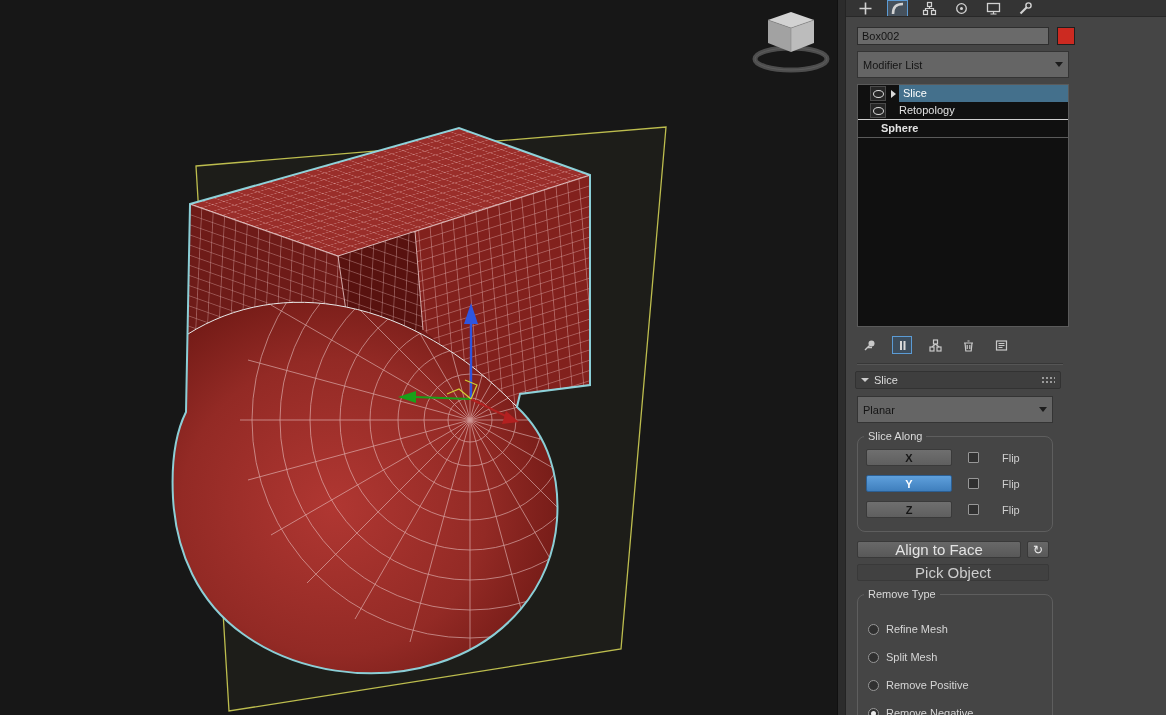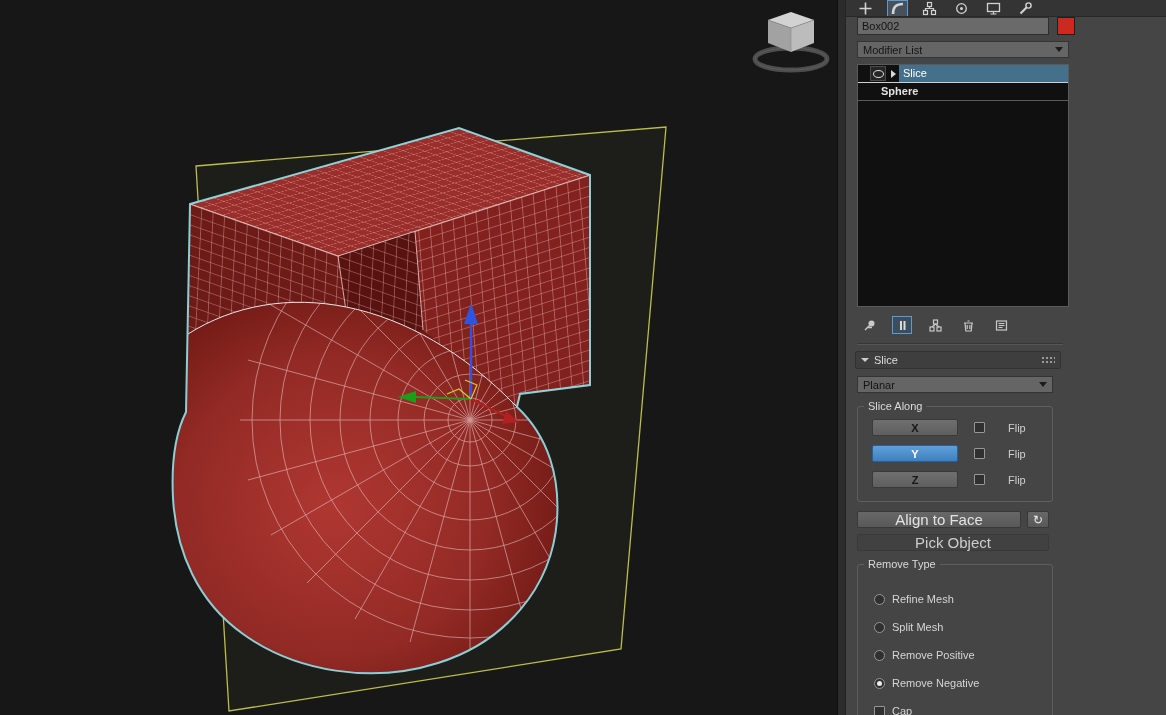--- a/index.html
+++ b/index.html
@@ -8,24 +8,24 @@
   
   .viewport{width:837px;height:715px;background:#171717;position:relative;overflow:hidden;}
   .viewport svg{display:block;}
   .splitter{width:9px;background:#2c2c2c;border-left:1px solid #101010;border-right:1px solid #242424;box-sizing:border-box;}
   
   .panel{width:320px;height:715px;background:#454545;overflow:hidden;font-size:11px;color:#d6d6d6;box-sizing:border-box;}
   .tabs{height:16px;background:#343434;border-bottom:1px solid #282828;display:flex;align-items:center;gap:13px;padding-left:10px;overflow:hidden;}
   .tab{width:19px;height:15px;display:flex;align-items:center;justify-content:center;}
   .tab svg{display:block;}
   .tab.active{outline:1px solid #5b9bd5;background:#46515c;}
-  .name-row{display:flex;align-items:center;margin:0 0 0 11px;gap:8px;}
+  .name-row{display:flex;align-items:center;margin:10px 0 0 11px;gap:8px;}
   .name-input{width:182px;height:16px;background:#6a6a6a;border:1px solid #2e2e2e;color:#141414;font-size:11px;padding:0 4px;font-family:"Liberation Sans",sans-serif;box-sizing:content-box;}
   .swatch{width:16px;height:16px;background:#cc2a21;border:1px solid #1f1f1f;}
-  .dropdown{display:flex;align-items:center;height:17px;background:#656565;border:1px solid #343434;color:#141414;padding:0 5px;box-sizing:border-box;cursor:default;}
+  .dropdown{display:flex;align-items:center;height:27px;background:#656565;border:1px solid #343434;color:#141414;padding:0 5px;box-sizing:border-box;cursor:default;}
   .dropdown .dd-label{flex:1;}
   .caret-down{width:0;height:0;border-left:4px solid transparent;border-right:4px solid transparent;border-top:5px solid #1c1c1c;}
   .dd-modifier-list{width:212px;margin:6px 0 0 11px;}
   
   .stack{width:212px;height:243px;margin:6px 0 0 11px;background:#101010;border:1px solid #5a5a5a;box-sizing:border-box;display:flex;flex-direction:column;}
   .stack-row{height:17px;display:flex;align-items:center;color:#e2e2e2;}
   .eye-box{width:16px;height:15px;background:#262626;border:1px solid #4a4a4a;box-sizing:border-box;display:flex;align-items:center;justify-content:center;margin-left:12px;}
   .eye{width:9px;height:6px;border:1px solid #dcdcdc;border-radius:50%;}
   .tri-right{width:0;height:0;border-top:4px solid transparent;border-bottom:4px solid transparent;border-left:5px solid #d8d8d8;}
   .row-arrow{margin:0 3px 0 5px;}
@@ -42,21 +42,21 @@
   .tool svg{display:block;}
   .tool.active{border:1px solid #5b9bd5;background:#3d4d5c;box-sizing:border-box;}
   .panel-divider{width:206px;border:0;border-top:1px solid #373737;border-bottom:1px solid #555555;margin:8px 0 0 11px;}
   
   .rollout{width:206px;margin:6px 0 0 9px;}
   .rollout-header{height:16px;background:#3e3e3e;border:1px solid #323232;border-radius:2px;display:flex;align-items:center;padding:0 5px;color:#dddddd;}
   .caret-open{width:0;height:0;border-top:4px solid #cccccc;border-left:4px solid transparent;border-right:4px solid transparent;margin-right:5px;}
   .rollout-title{flex:1;}
   .grip{width:14px;height:8px;background-image:radial-gradient(#9b9b9b 1px, transparent 1.2px);background-size:4px 4px;}
   .dd-planar{width:196px;margin:7px 0 0 2px;}
-  .group{position:relative;width:196px;border:1px solid #5e5e5e;border-radius:3px;margin:13px 0 0 2px;box-sizing:border-box;padding:9px 12px 4px;}
+  .group{position:relative;width:196px;border:1px solid #5e5e5e;border-radius:8px;margin:13px 0 0 2px;box-sizing:border-box;padding:9px 6px 4px;}
   .group-label{position:absolute;top:-7px;left:6px;background:#454545;padding:0 4px;color:#dadada;}
   .axis-row{display:flex;align-items:center;margin:3px 0 9px 2px;}
   .axis-btn{width:86px;height:17px;border-radius:2px;background:linear-gradient(#6f6f6f,#5f5f5f);border:1px solid #3a3a3a;color:#161616;font-weight:bold;font-size:11px;text-align:center;line-height:15px;box-sizing:border-box;}
   .axis-btn.active{background:linear-gradient(#5fa0dc,#3f7fbd);border-color:#2c5f93;color:#ffffff;}
   .checkbox{width:11px;height:11px;background:#303030;border:1px solid #979797;border-radius:1px;margin-left:16px;box-sizing:border-box;}
   .cb-label{margin-left:23px;color:#cfcfcf;}
   .btn-row{display:flex;align-items:center;margin:9px 0 0 2px;gap:6px;}
   .btn{height:17px;border-radius:2px;border:1px solid #393939;font-size:15px;display:flex;align-items:center;justify-content:center;box-sizing:border-box;}
   .btn-align{width:164px;background:linear-gradient(#686868,#585858);color:#e3e3e3;}
   .btn-refresh{width:22px;background:linear-gradient(#686868,#585858);color:#efefef;font-size:12px;}
@@ -221,20 +221,27 @@
     </div>
 
     <div class="stack">
       <div class="stack-row selected">
         <span class="eye-box">
             <span class="eye"></span>
           </span>
         <span class="tri-right row-arrow"></span>
         <span class="stack-label">Slice</span>
       </div>
+      <div class="stack-row">
+        <span class="eye-box">
+            <span class="eye"></span>
+          </span>
+        <span class="row-spacer"></span>
+        <span class="stack-label">Retopology</span>
+      </div>
       <div class="stack-row row-sphere">
         <span class="stack-label">Sphere</span>
       </div>
       <div class="stack-filler"></div>
     </div>
 
     <div class="stack-tools">
       <span class="tool">
         <svg width="15" height="15" viewBox="0 0 15 15">
             <circle cx="9.5" cy="5.5" r="3" fill="#c9c9c9"></circle>

